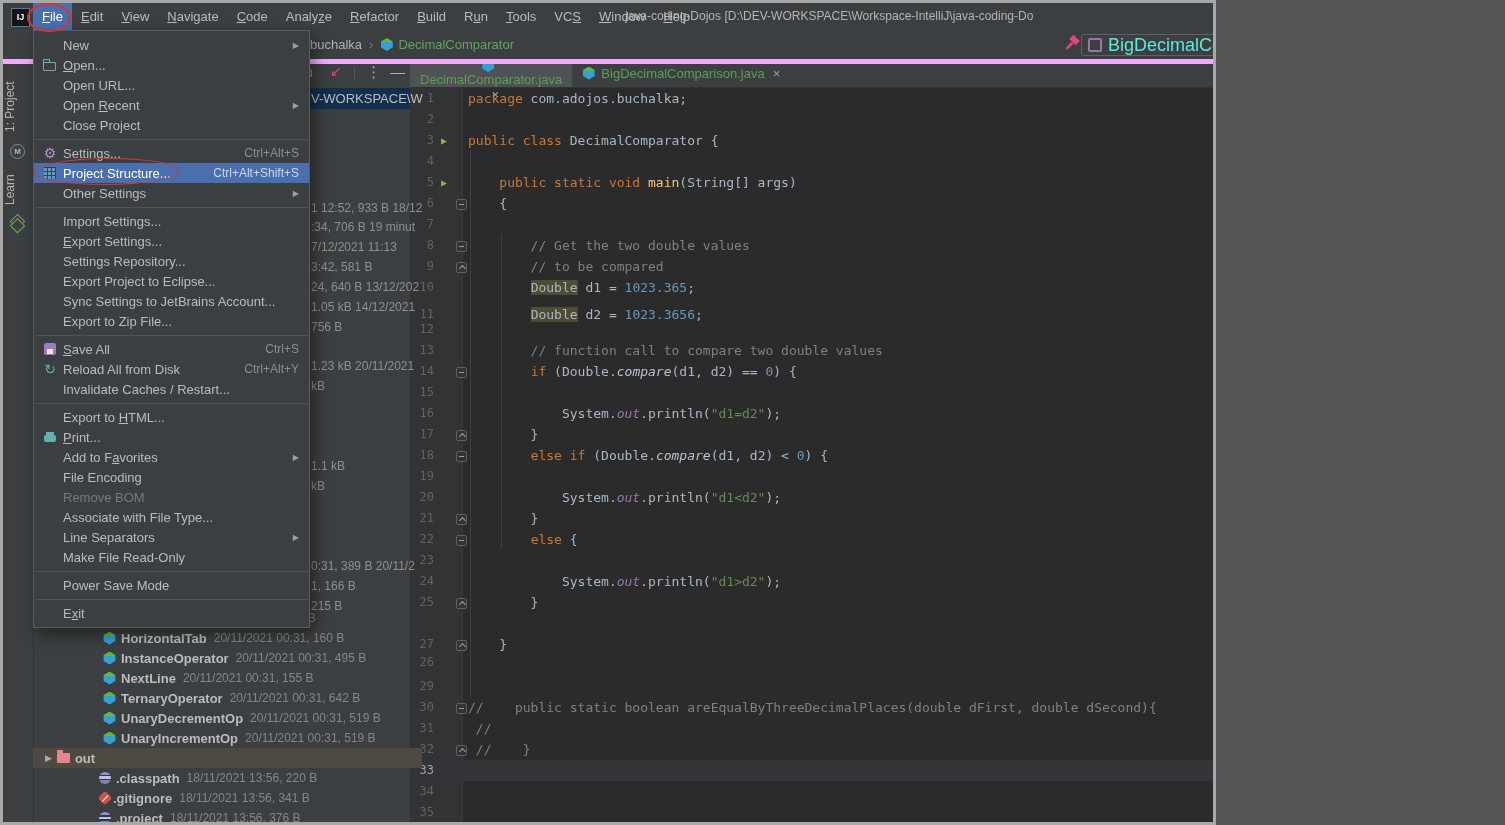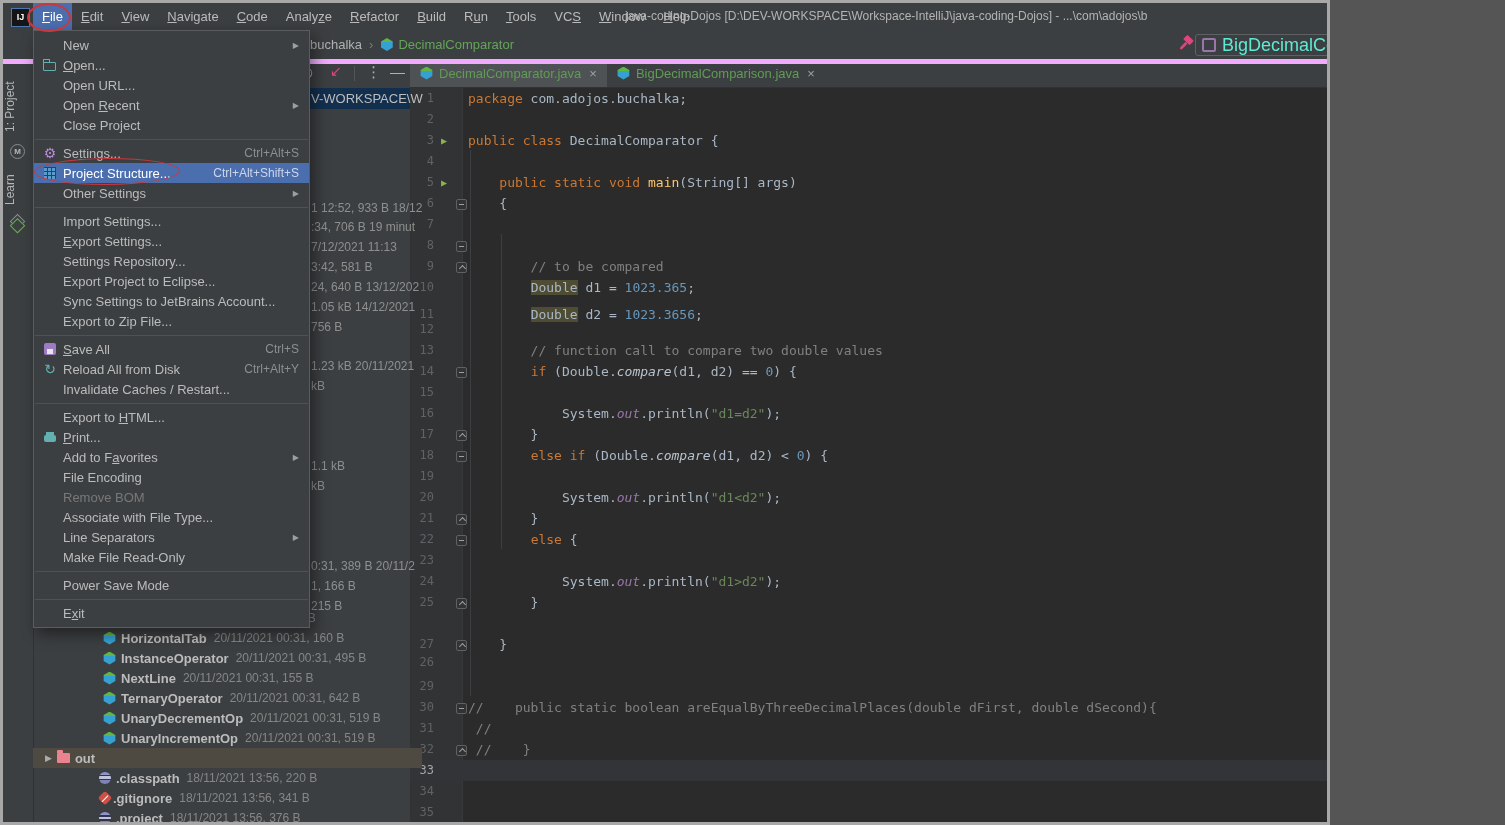--- a/index.html
+++ b/index.html
@@ -1,16 +1,16 @@
 <!DOCTYPE html>
 <html><head>
 <meta charset="utf-8">
 <style>
   html,body{margin:0;padding:0;background:#555;}
-  .app{position:relative;width:1330px;height:825px;background:#2b2b2b;overflow:hidden;
+  .app{position:relative;width:1216px;height:825px;background:#2b2b2b;overflow:hidden;
        font-family:"Liberation Sans",sans-serif;-webkit-font-smoothing:antialiased;}
   .frame{position:absolute;inset:0;border:3px solid #a8a8a8;pointer-events:none;z-index:60;}
 
   
   .titlebar{position:absolute;left:3px;top:3px;right:3px;height:27px;background:#3c3f41;z-index:5;}
   .logo{position:absolute;left:8px;top:5px;width:17px;height:17px;background:#151515;border:1px solid #4a7ab5;
         color:#fff;font-size:9px;font-weight:bold;text-align:center;line-height:17px;}
   .menubar{position:absolute;left:30px;top:0;height:27px;display:flex;align-items:center;}
   .mb-item{padding:0 9px;height:27px;line-height:27px;font-size:13px;color:#bbbbbb;}
   .mb-item.active{background:#4b6eaf;color:#fff;}
@@ -69,21 +69,21 @@
   .ico-folder-ex::before{content:"";position:absolute;top:-3px;left:0;width:6px;height:3px;background:#e9838f;border-radius:1px 1px 0 0;}
   .ico-eclipse{width:12px;height:12px;border-radius:50%;
      background:linear-gradient(180deg,#9094c6 0 3px,#32344d 3px 4.5px,#c0c3dd 4.5px 7px,#32344d 7px 8.5px,#7f83b5 8.5px 12px);}
   .ico-git{width:10px;height:10px;background:#cc5046;transform:rotate(45deg);border-radius:2px;position:relative;margin:0 3px 0 1px;}
   .ico-git::after{content:"";position:absolute;left:4.5px;top:0.5px;width:1.5px;height:9px;background:#fff;border-radius:1px;}
 
   
   .tabbar{position:absolute;left:410px;top:59px;right:3px;height:28px;background:#3c3f41;border-bottom:1px solid #323232;
           display:flex;z-index:2;}
   .tab{display:flex;align-items:center;padding:0 10px;font-size:13px;color:#5f9c54;}
-  .tab.active{background:#4e5254;}
+  .tab.active{background:#4e5254;flex-direction:column;}
   .tab .ico-class{margin-right:6px;}
   .tab .tclose{color:#9ea1a3;margin-left:8px;font-size:13px;}
   .editor-body{position:absolute;left:410px;top:88px;right:3px;bottom:3px;background:#2b2b2b;z-index:1;}
   .gutter-col{position:absolute;left:410px;top:88px;width:52px;bottom:3px;background:#313335;border-right:1px solid #37393b;z-index:1;}
   .guide{position:absolute;width:1px;background:#3c3f41;z-index:2;}
   .code-rows{position:absolute;left:410px;top:88px;right:3px;bottom:3px;z-index:2;}
   .line{position:absolute;left:0;right:0;height:21px;font-family:"DejaVu Sans Mono",monospace;}
   .line.cur{background:#323438;}
   .lnum{position:absolute;left:0;width:24px;text-align:right;font-size:12px;color:#606366;line-height:21px;}
   .line.cur .lnum{color:#a4a6a8;}
@@ -316,20 +316,21 @@
         <span class="gfold fo"></span>
         <span class="ct"><span class="tk-pl">    {</span></span>
       </div>
       <div class="line" style="top: 126px;">
         <span class="lnum">7</span>
         <span class="ct"></span>
       </div>
       <div class="line" style="top: 147px;">
         <span class="lnum">8</span>
         <span class="gfold fo"></span>
+        <span class="ct"><span class="tk-cmt">        // Get the two double values</span></span>
       </div>
       <div class="line" style="top: 168px;">
         <span class="lnum">9</span>
         <span class="gfold fc"></span>
         <span class="ct"><span class="tk-cmt">        // to be compared</span></span>
       </div>
       <div class="line" style="top: 189px;">
         <span class="lnum">10</span>
         <span class="ct"><span class="tk-pl">        </span><span class="tk-hl">Double</span><span class="tk-pl"> d1 = </span><span class="tk-num">1023.365</span><span class="tk-pl">;</span></span>
       </div>

